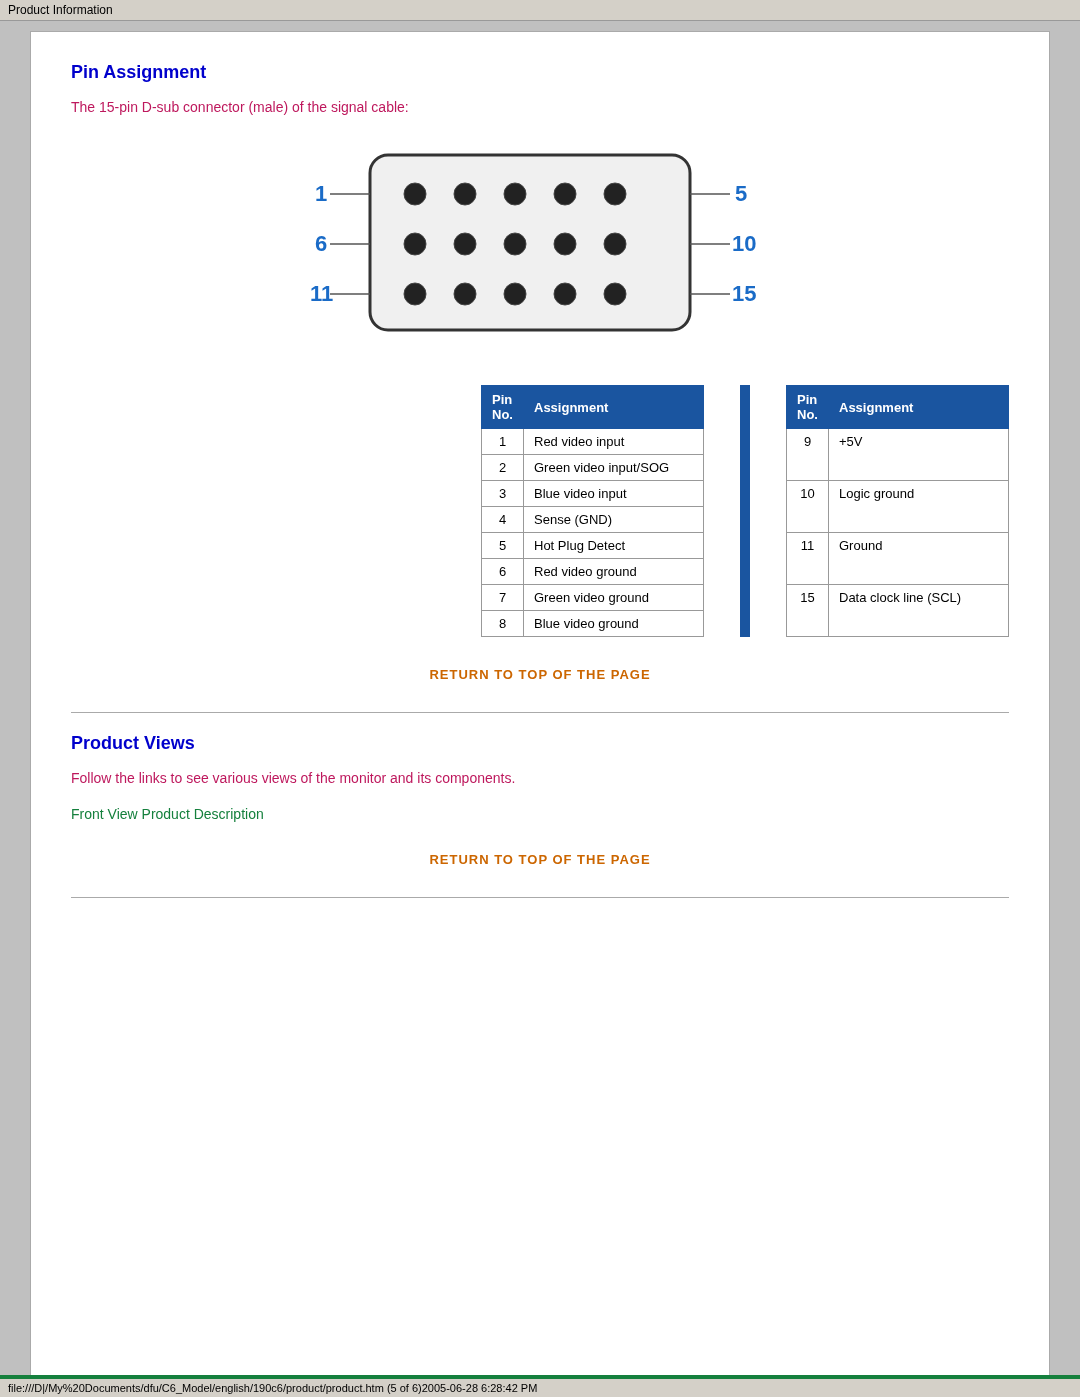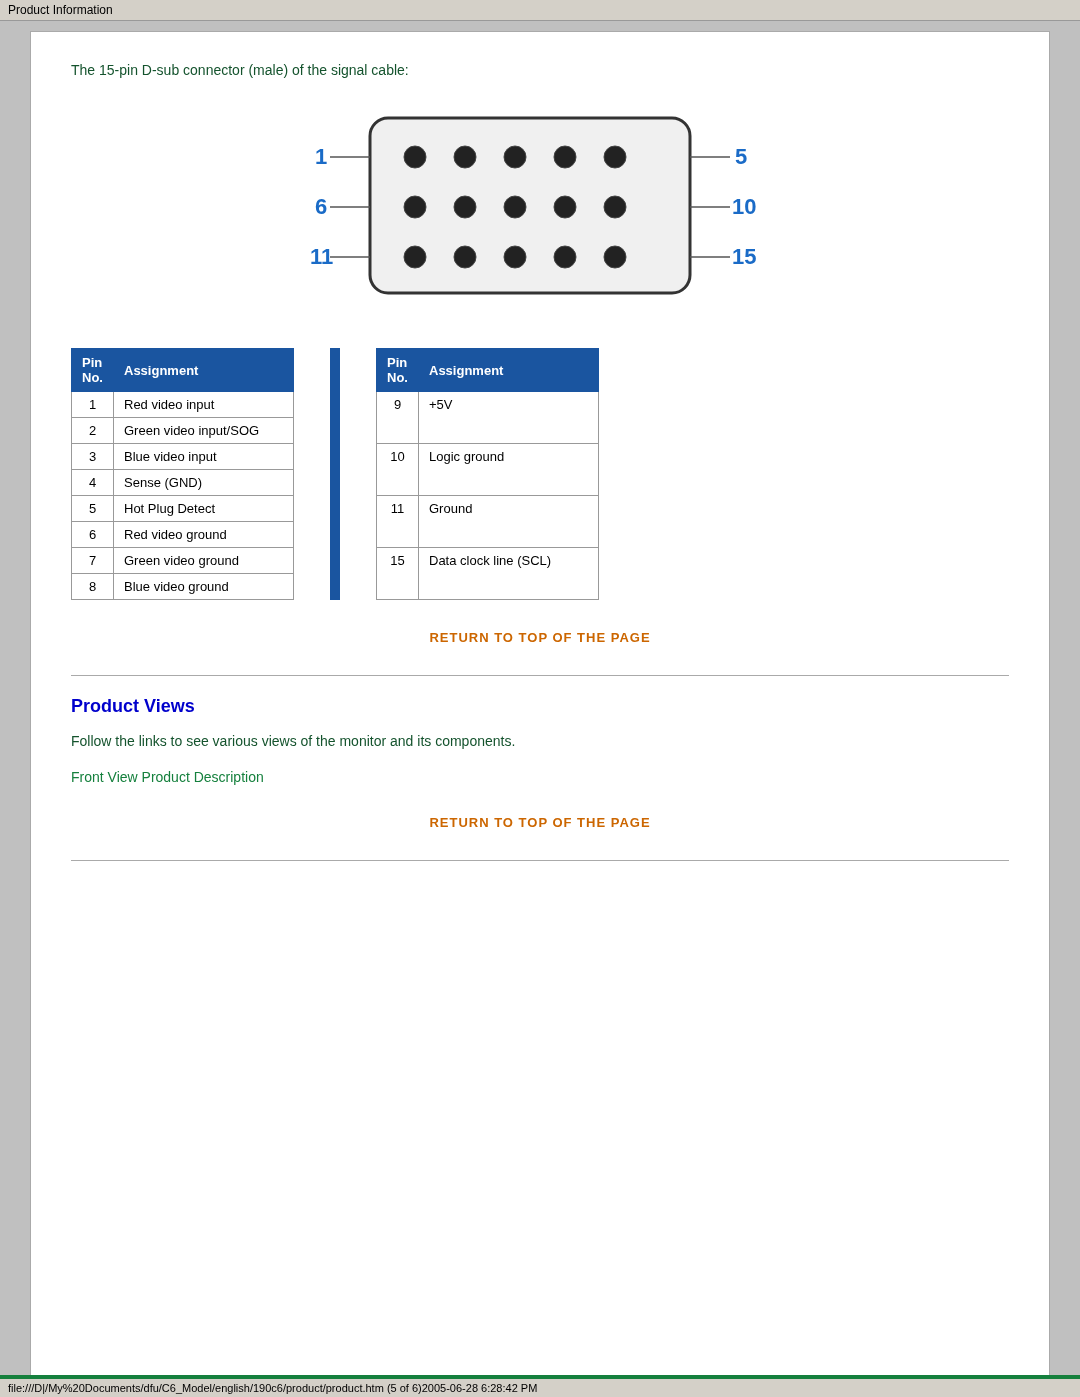--- a/index.html
+++ b/index.html
@@ -27,21 +27,21 @@
     }
     .section-title {
       color: #0000cc;
       font-size: 18px;
       font-weight: bold;
       margin-bottom: 16px;
     }
     .description-text {
       font-size: 14px;
       margin-bottom: 20px;
-      color: #14532d;
+      color: #be185d;
     }
     
     .connector-diagram {
       display: flex;
       justify-content: center;
       margin: 20px 0 30px 0;
     }
     .connector-wrap {
       position: relative;
       width: 460px;
@@ -53,21 +53,21 @@
       top: 0; left: 0;
       width: 100%;
       height: 100%;
       pointer-events: none;
     }
     
     .tables-container {
       display: flex;
       gap: 36px;
       margin: 20px 0;
-      justify-content: flex-start;
+      justify-content: flex-end;
     }
     .pin-table {
       border-collapse: collapse;
       font-size: 13px;
     }
     .pin-table th {
       background: #1a55a0;
       color: #fff;
       padding: 6px 10px;
       text-align: left;
@@ -129,20 +129,21 @@
 </head>
 <body>
 
 <div class="top-bar">
   <span>Product Information</span>
 </div>
 
 <div class="main-content">
 
   <div>
+    <h2 class="section-title">Pin Assignment</h2>
     <p class="description-text">The 15-pin D-sub connector (male) of the signal cable:</p>
 
     <div class="connector-diagram">
       <div class="connector-wrap">
 
         <svg class="line-svg" viewBox="0 0 460 220" xmlns="http://www.w3.org/2000/svg">
 
           <rect x="60" y="20" width="320" height="175" rx="18" ry="18" fill="#f0f0f0" stroke="#333" stroke-width="3"></rect>
 
           <line x1="60" y1="59" x2="20" y2="59" stroke="#555" stroke-width="1.5"></line>

